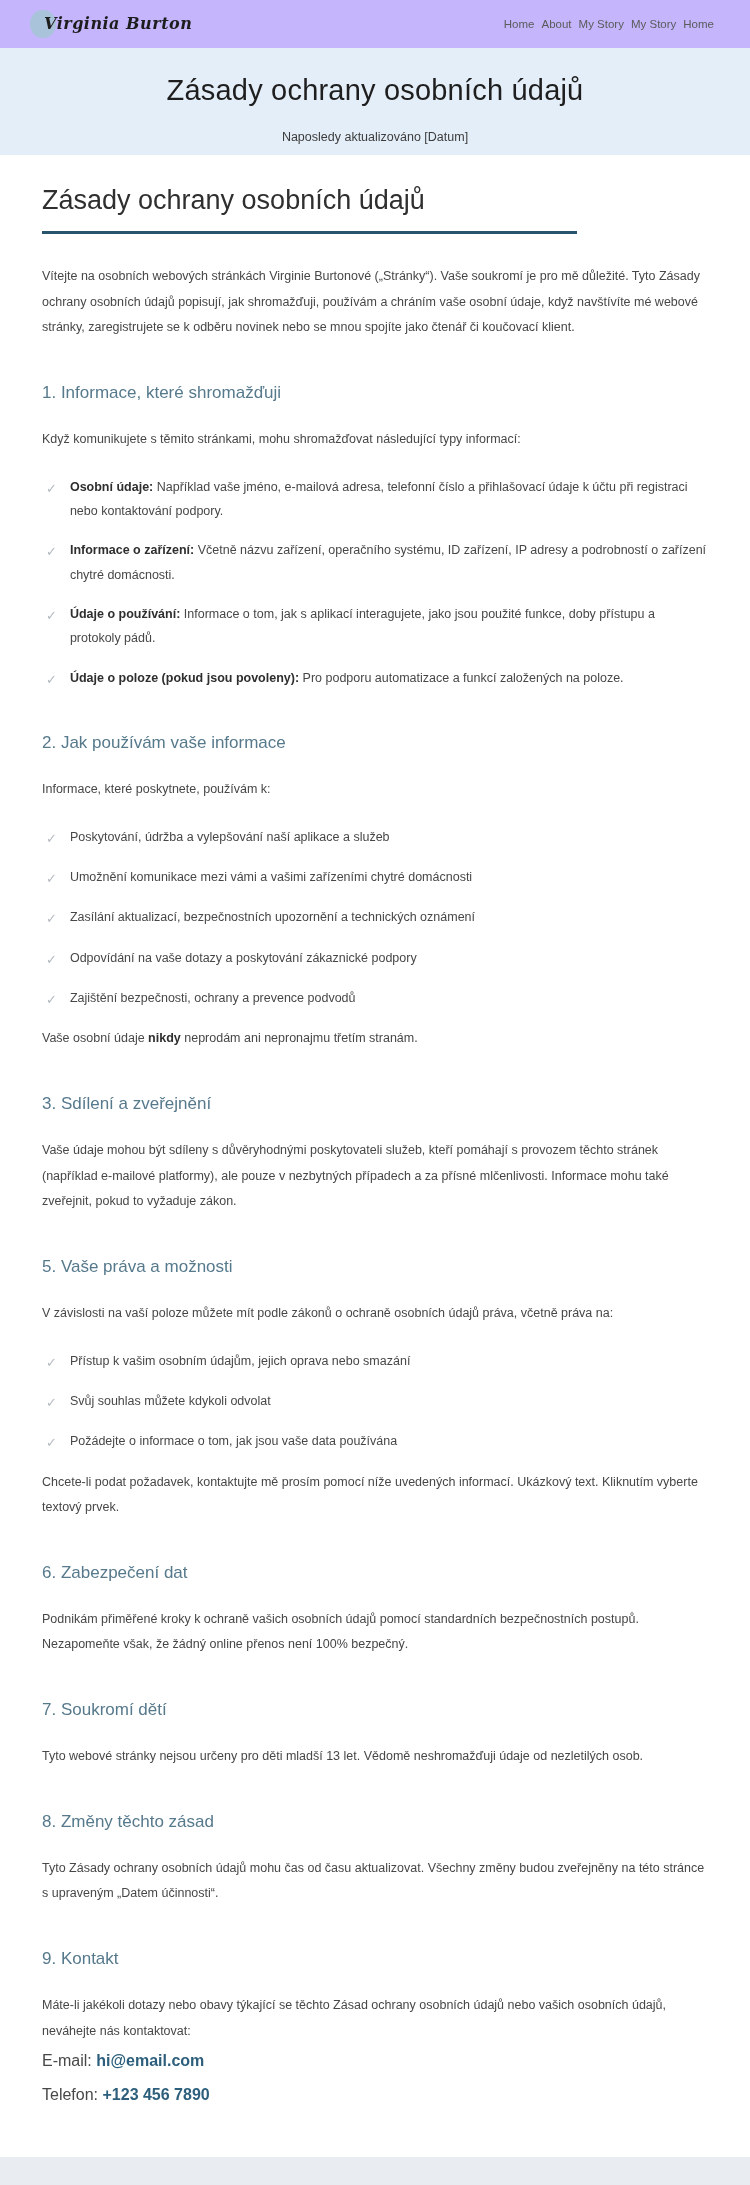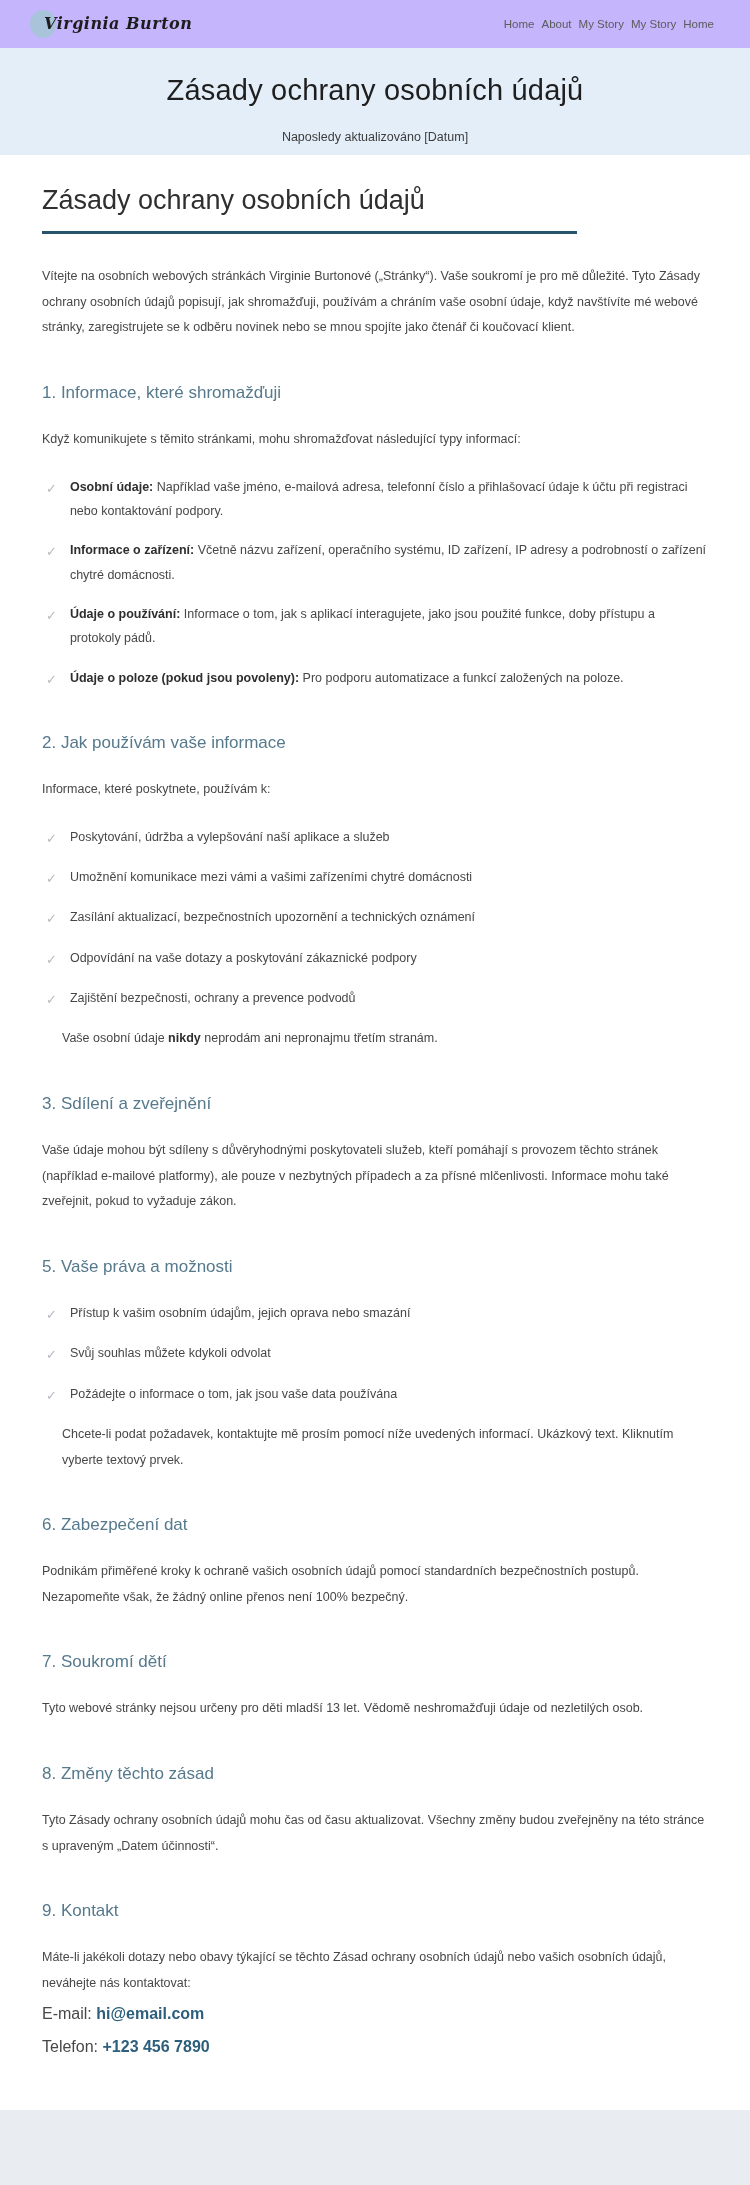--- a/index.html
+++ b/index.html
@@ -21,21 +21,21 @@
   
   .main-content { background:#fff; padding:30px 42px 46px 42px; }
   .page-title { font-size:27px; font-weight:400; color:#2f2f2f; }
   .title-underline { width:535px; height:3px; background:#27536d; margin:15px 0 30px 0; }
   .intro-par, .section-intro, .section-outro { font-size:12.5px; line-height:2.05; color:#474747; }
   .policy-section h3 { margin:42px 0 24px 0; font-size:17px; font-weight:400; color:#56798c; }
   .check-list { list-style:none; margin:22px 0 4px 0; }
   .check-list li { display:flex; gap:13px; margin-bottom:15px; font-size:12.5px; line-height:1.95; color:#474747; padding-left:4px; }
   .check-icon { color:#b4bac0; font-size:13px; flex:0 0 auto; transform:translateY(1px); }
   .check-list b, .section-outro b { color:#2e2e2e; }
-  .section-outro { margin-top:6px;margin-left:20px; }
+  .section-outro { margin-top:6px; }
   .contact-line { font-size:16px; line-height:2.1; color:#474747; }
   .contact-value { color:#2d5f7c; font-weight:700; text-decoration:none; cursor:pointer; }
 
   
   .signup { background:#e9edf1; display:flex; padding:96px 30px 88px 42px; position:relative; min-height:462px; }
 </style>
 </head>
 <body>
 
 <header class="site-header">
@@ -110,20 +110,21 @@
           </li>
         </ul>
         <p class="section-outro">Vaše osobní údaje <b>nikdy</b> neprodám ani nepronajmu třetím stranám.</p>
       </div>
       <div class="policy-section">
         <h3>3. Sdílení a zveřejnění</h3>
         <p class="section-intro">Vaše údaje mohou být sdíleny s důvěryhodnými poskytovateli služeb, kteří pomáhají s provozem těchto stránek (například e-mailové platformy), ale pouze v nezbytných případech a za přísné mlčenlivosti. Informace mohu také zveřejnit, pokud to vyžaduje zákon.</p>
       </div>
       <div class="policy-section">
         <h3>5. Vaše práva a možnosti</h3>
+        <p class="section-intro">V závislosti na vaší poloze můžete mít podle zákonů o ochraně osobních údajů práva, včetně práva na:</p>
         <ul class="check-list">
           <li>
             <span class="check-icon">✓</span>
             <span class="li-text">Přístup k vašim osobním údajům, jejich oprava nebo smazání</span>
           </li>
           <li>
             <span class="check-icon">✓</span>
             <span class="li-text">Svůj souhlas můžete kdykoli odvolat</span>
           </li>
           <li>

